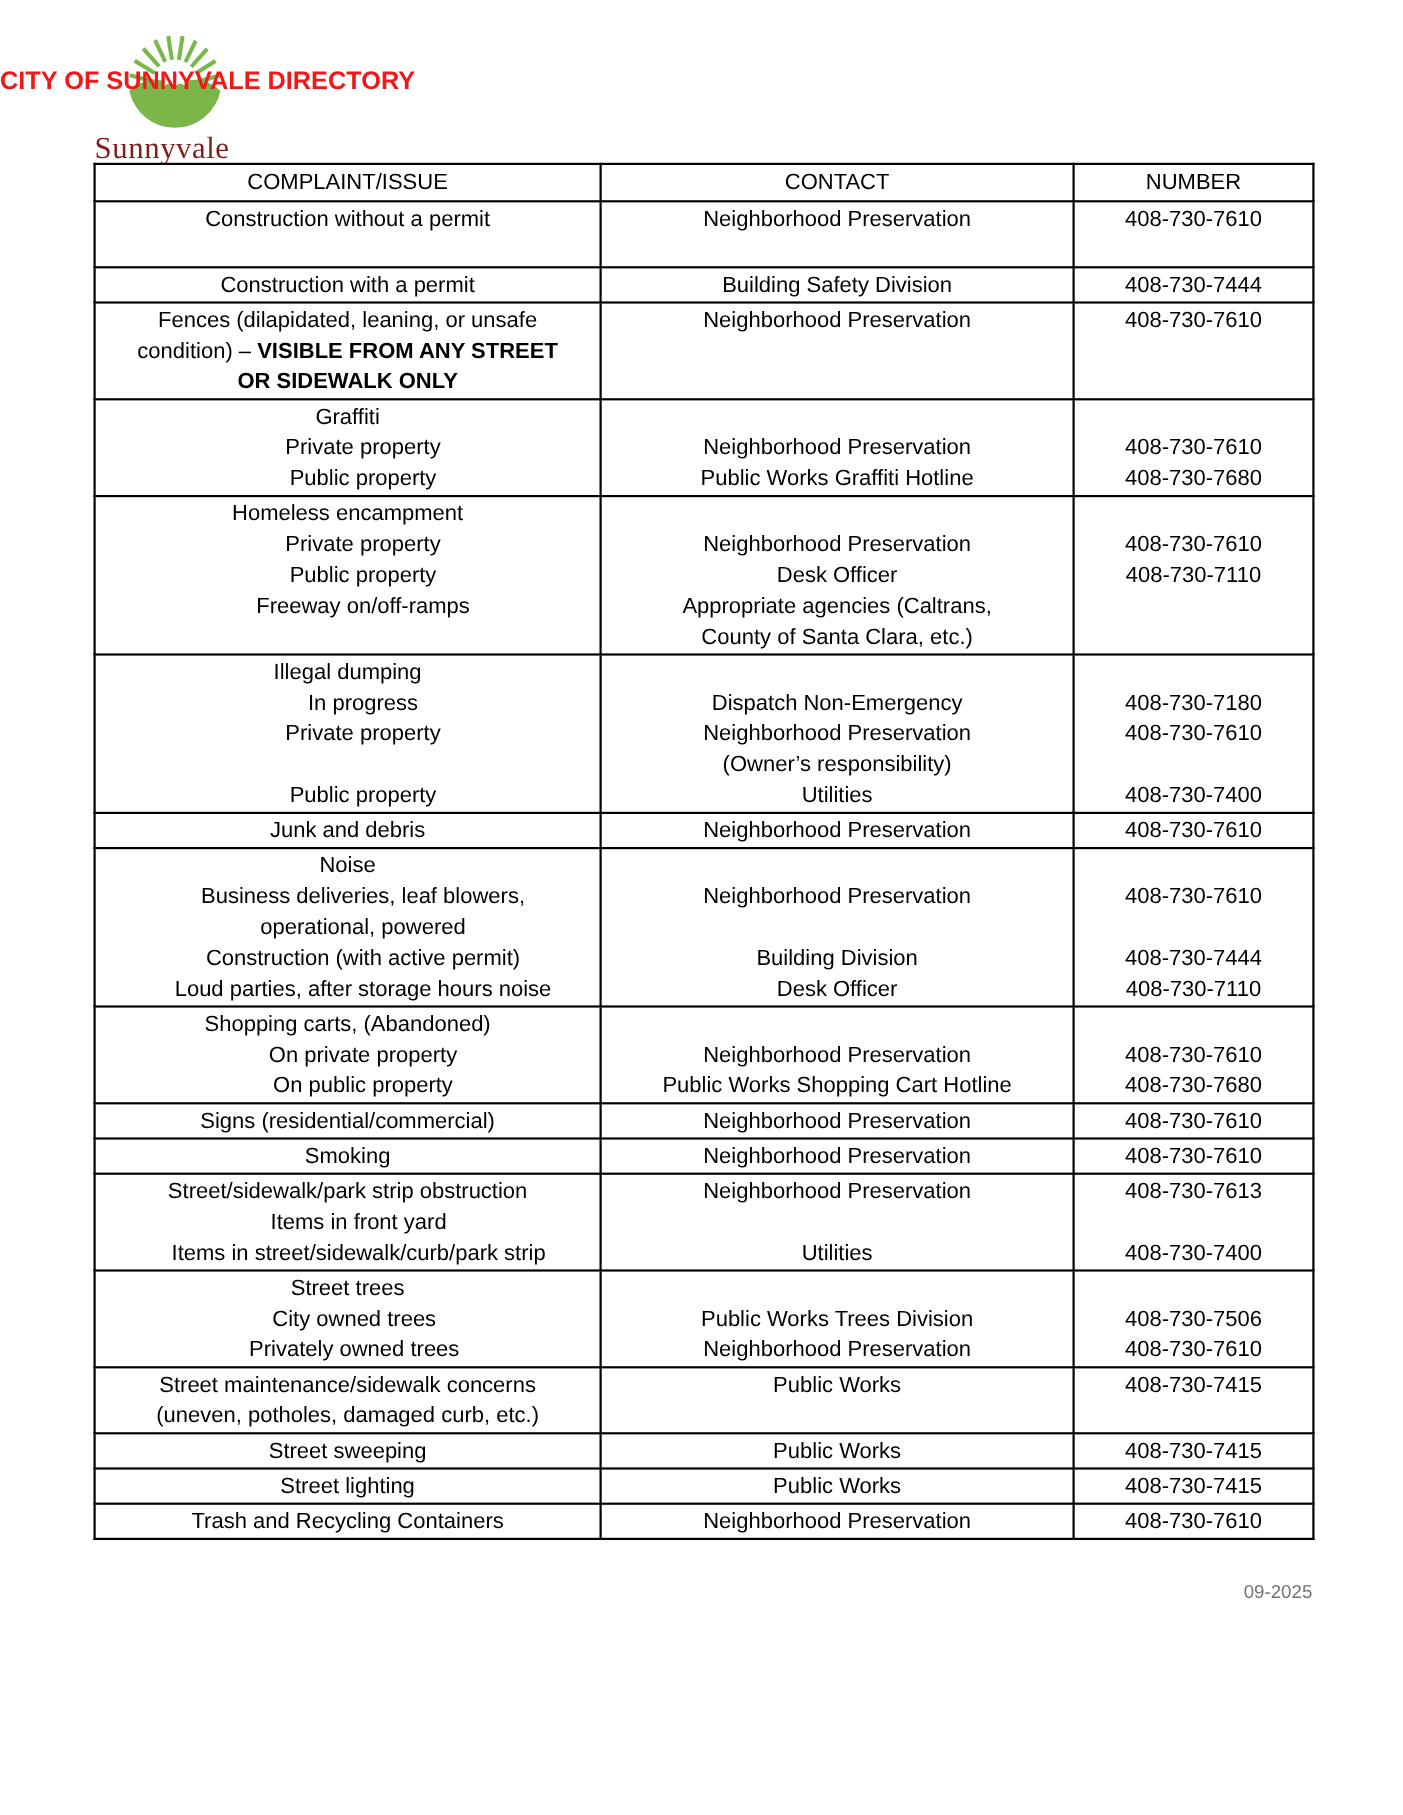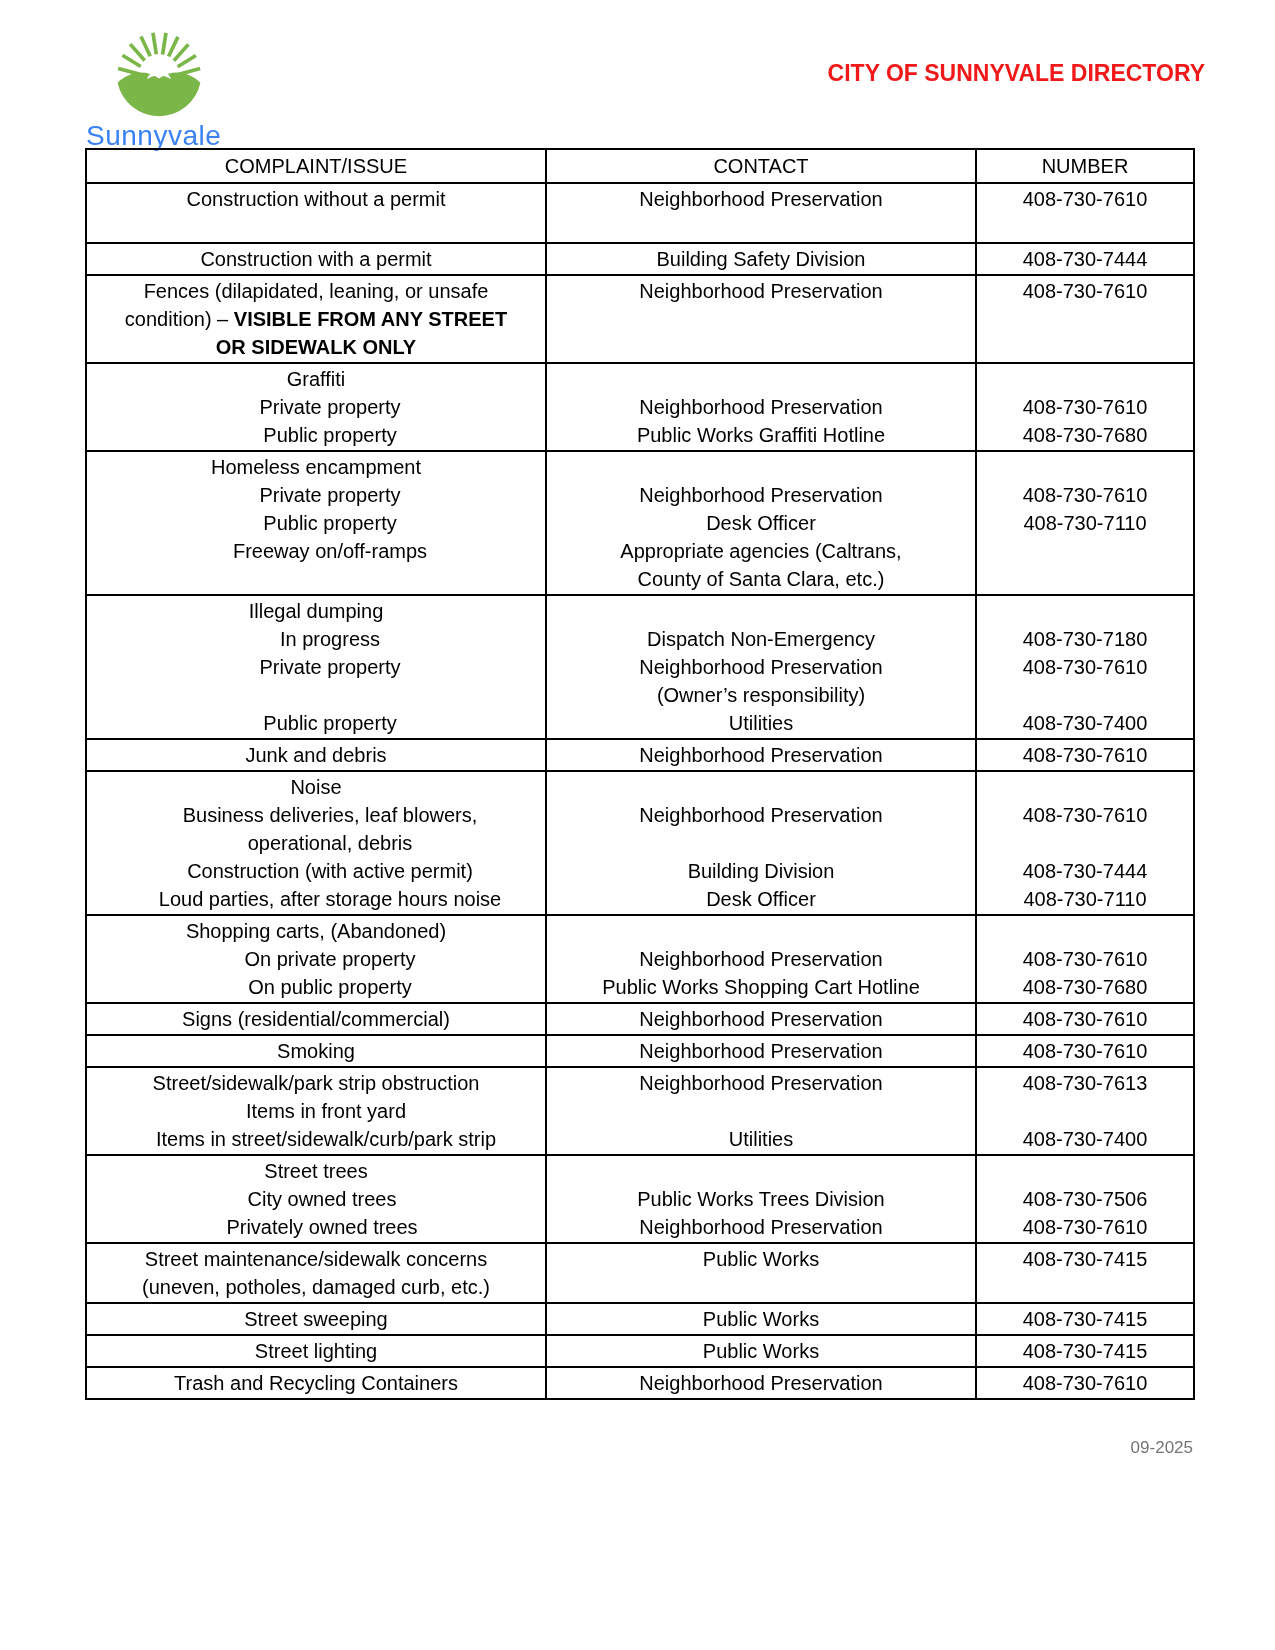--- a/index.html
+++ b/index.html
@@ -16,32 +16,33 @@
     position: absolute;
     left: 84px;
     top: 26px;
     width: 150px;
     text-align: center;
   }
   .logo-mark { display: block; margin: 0 auto; }
   .logo-word {
     font-size: 28px;
     font-weight: 400;
-    color: #3b82f6;
+    color: #7f1d1d;
     letter-spacing: 0.5px;
     margin-top: 2px;
     text-align: left;
     padding-left: 2px;
+    font-family: Liberation Serif, serif;
   }
   .doc-title {
     position: absolute;
     top: 60px;
     left: 0;
     right: 70px;
-    text-align: right;
+    text-align: left;
     font-size: 23px;
     font-weight: bold;
     color: #f01818;
     letter-spacing: 0px;
   }
   table.directory {
     position: absolute;
     top: 148px;
     left: 85px;
     width: 1108px;
@@ -235,21 +236,21 @@
             <div class="line">Neighborhood Preservation</div>
           </td>
           <td class="col-number">
             <div class="line">408-730-7610</div>
           </td>
         </tr>
         <tr>
           <td class="col-issue">
             <div class="line">Noise</div>
             <div class="line ind1">Business deliveries, leaf blowers,</div>
-            <div class="line ind1">operational, debris</div>
+            <div class="line ind1">operational, powered</div>
             <div class="line ind1">Construction (with active permit)</div>
             <div class="line ind1">Loud parties, after storage hours noise</div>
           </td>
           <td class="col-contact">
             <div class="line"></div>
             <div class="line">Neighborhood Preservation</div>
             <div class="line"></div>
             <div class="line">Building Division</div>
             <div class="line">Desk Officer</div>
           </td>

